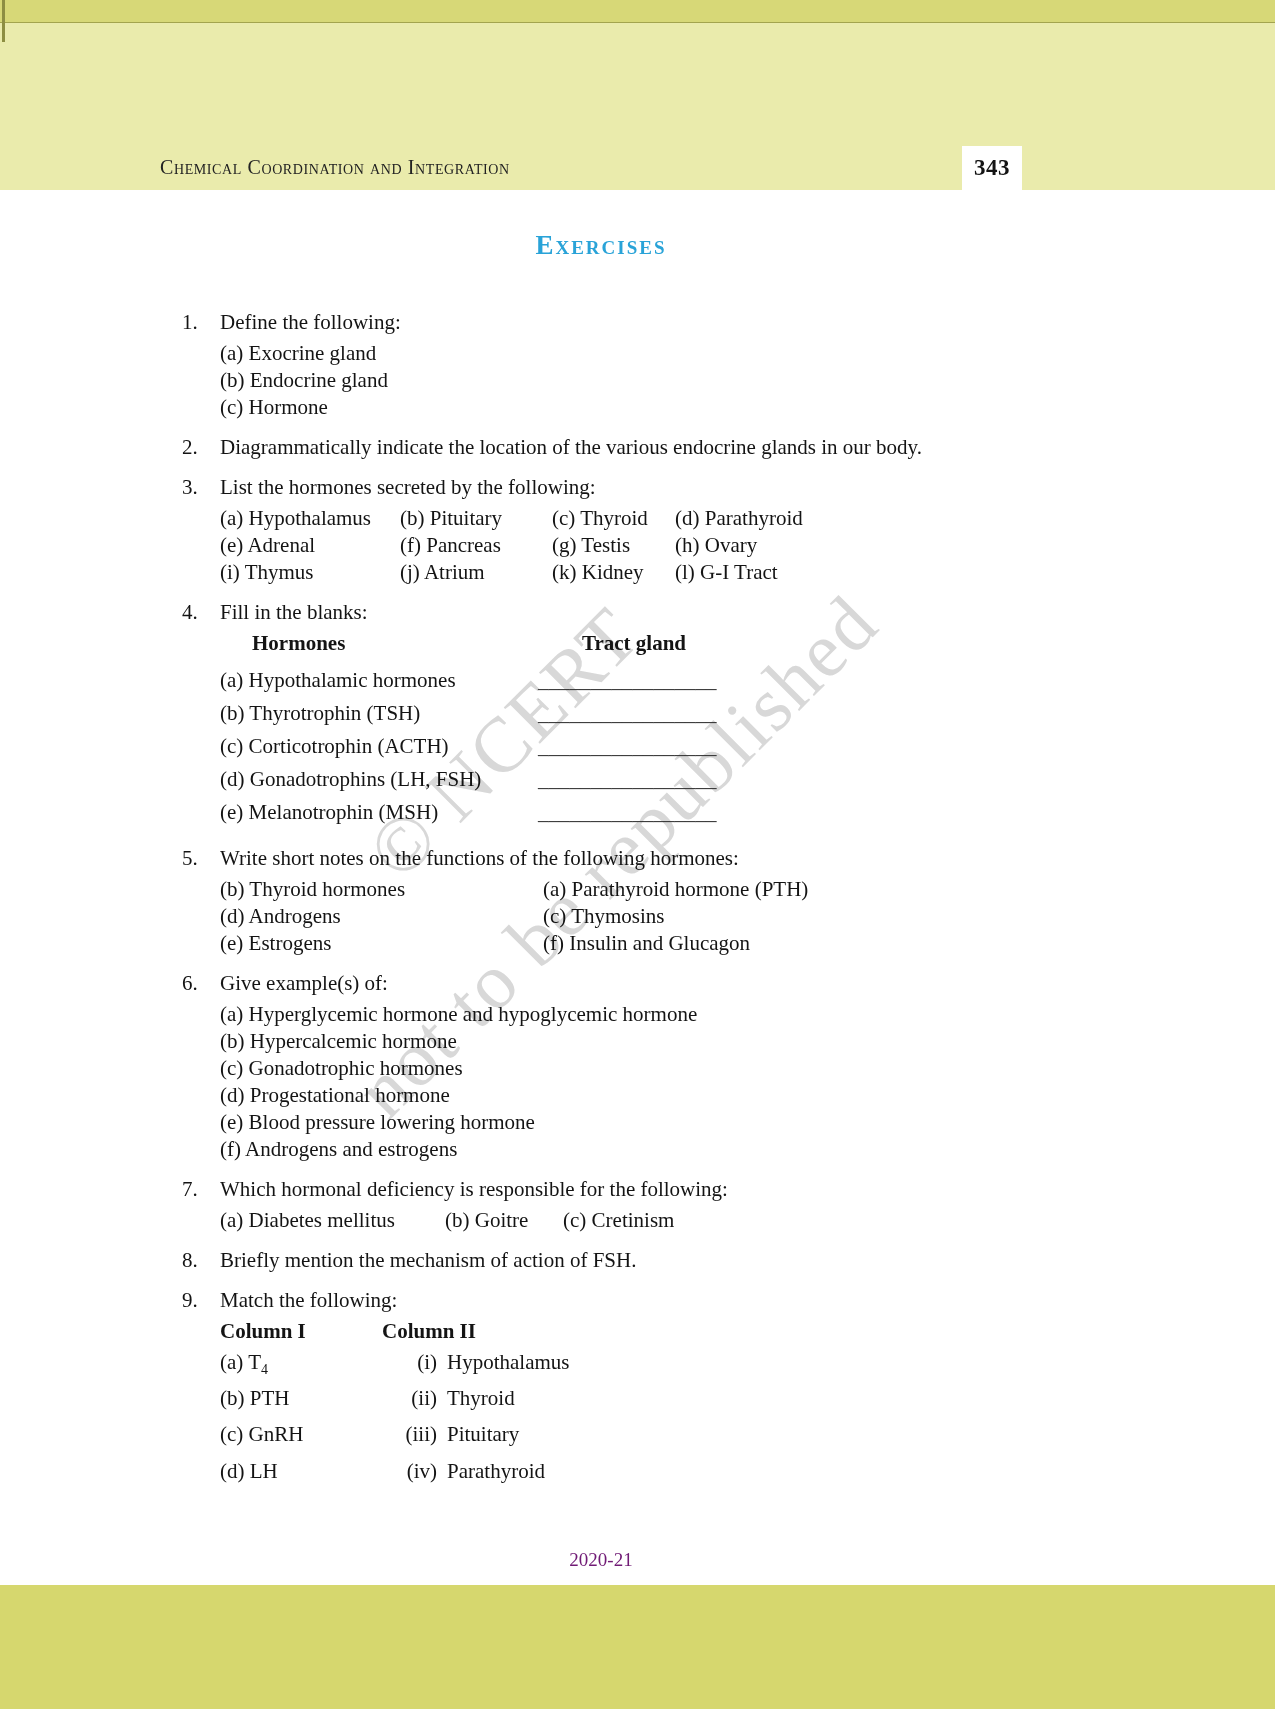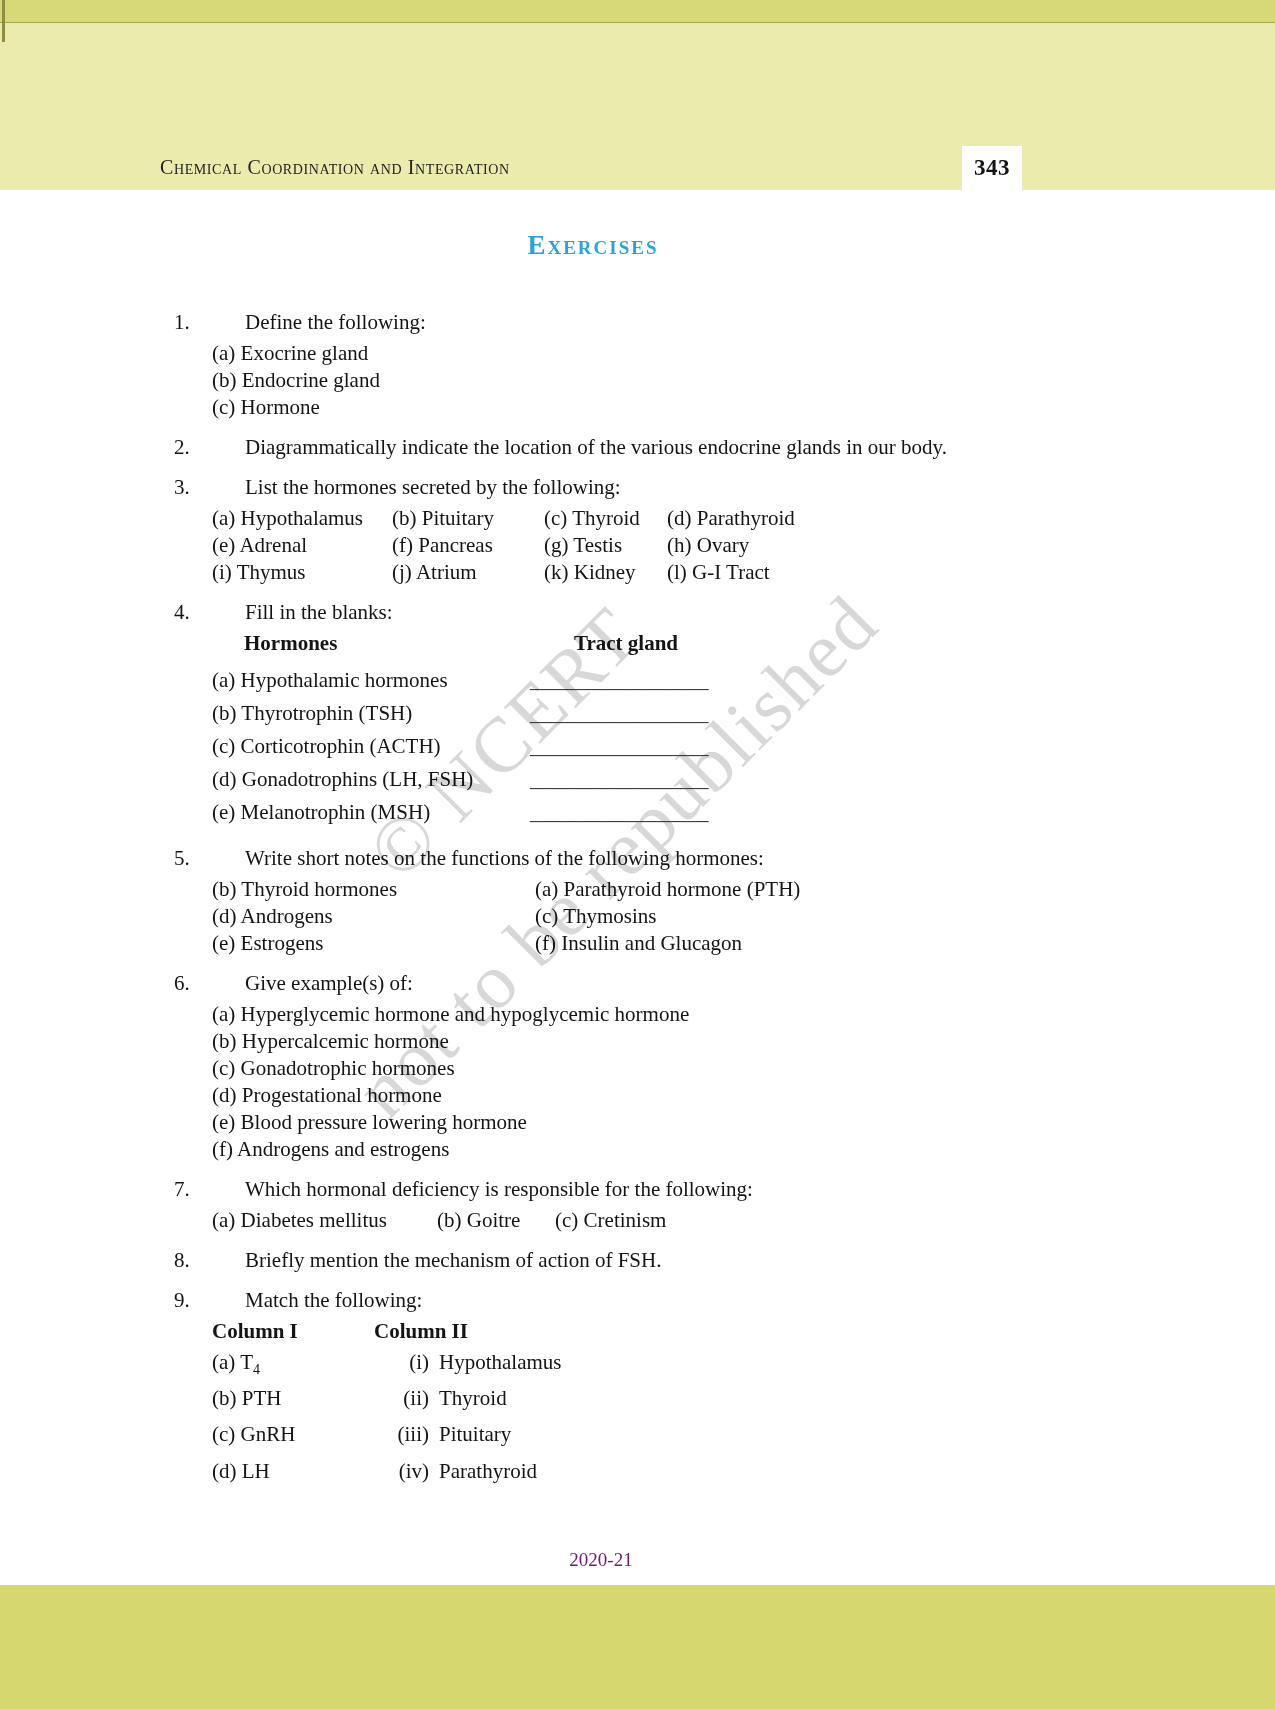--- a/index.html
+++ b/index.html
@@ -37,31 +37,31 @@
   }
   .pagenum-box span { font-weight:bold; font-size:23px; letter-spacing:0.5px; }
   
   .watermark {
     position:absolute; left:60px; top:640px; width:1000px; z-index:1;
     transform:rotate(-45deg); text-align:center; pointer-events:none;
     color:var(--watermark,#d8d8d8); font-size:78px; line-height:2.05; letter-spacing:2px;
     white-space:nowrap;
   }
   
-  .content { position:absolute; left:174px; top:232px; width:838px; z-index:2;
+  .content { position:absolute; left:182px; top:232px; width:838px; z-index:2;
     font-size:21px; line-height:27px; }
   .section-title {
     text-align:center; font-variant:small-caps; font-weight:bold;
     color:var(--accent-blue,#29a3d8); font-size:27px; letter-spacing:2px;
     margin-bottom:50px;
   }
   .q { display:flex; margin-top:13px; }
   .qnum { width:38px; flex:none; }
   .qbody { flex:1; min-width:0; }
-  .qtext { text-align:justify;margin-left:33px; }
+  .qtext { text-align:justify; }
   .sublist { margin-top:4px; }
   .subitem { line-height:27px; }
   .bold { font-weight:bold; }
   
   .grid4 { display:grid; grid-template-columns:180px 152px 123px 1fr; margin-top:4px; row-gap:0; }
   .grid4 span { line-height:27px; }
   
   .fill-table { margin-top:4px; }
   .fill-header { display:grid; grid-template-columns:330px 1fr; margin-bottom:10px;margin-left:32px; }
   .fill-row { display:grid; grid-template-columns:318px 1fr; margin-bottom:6px; line-height:27px; }

